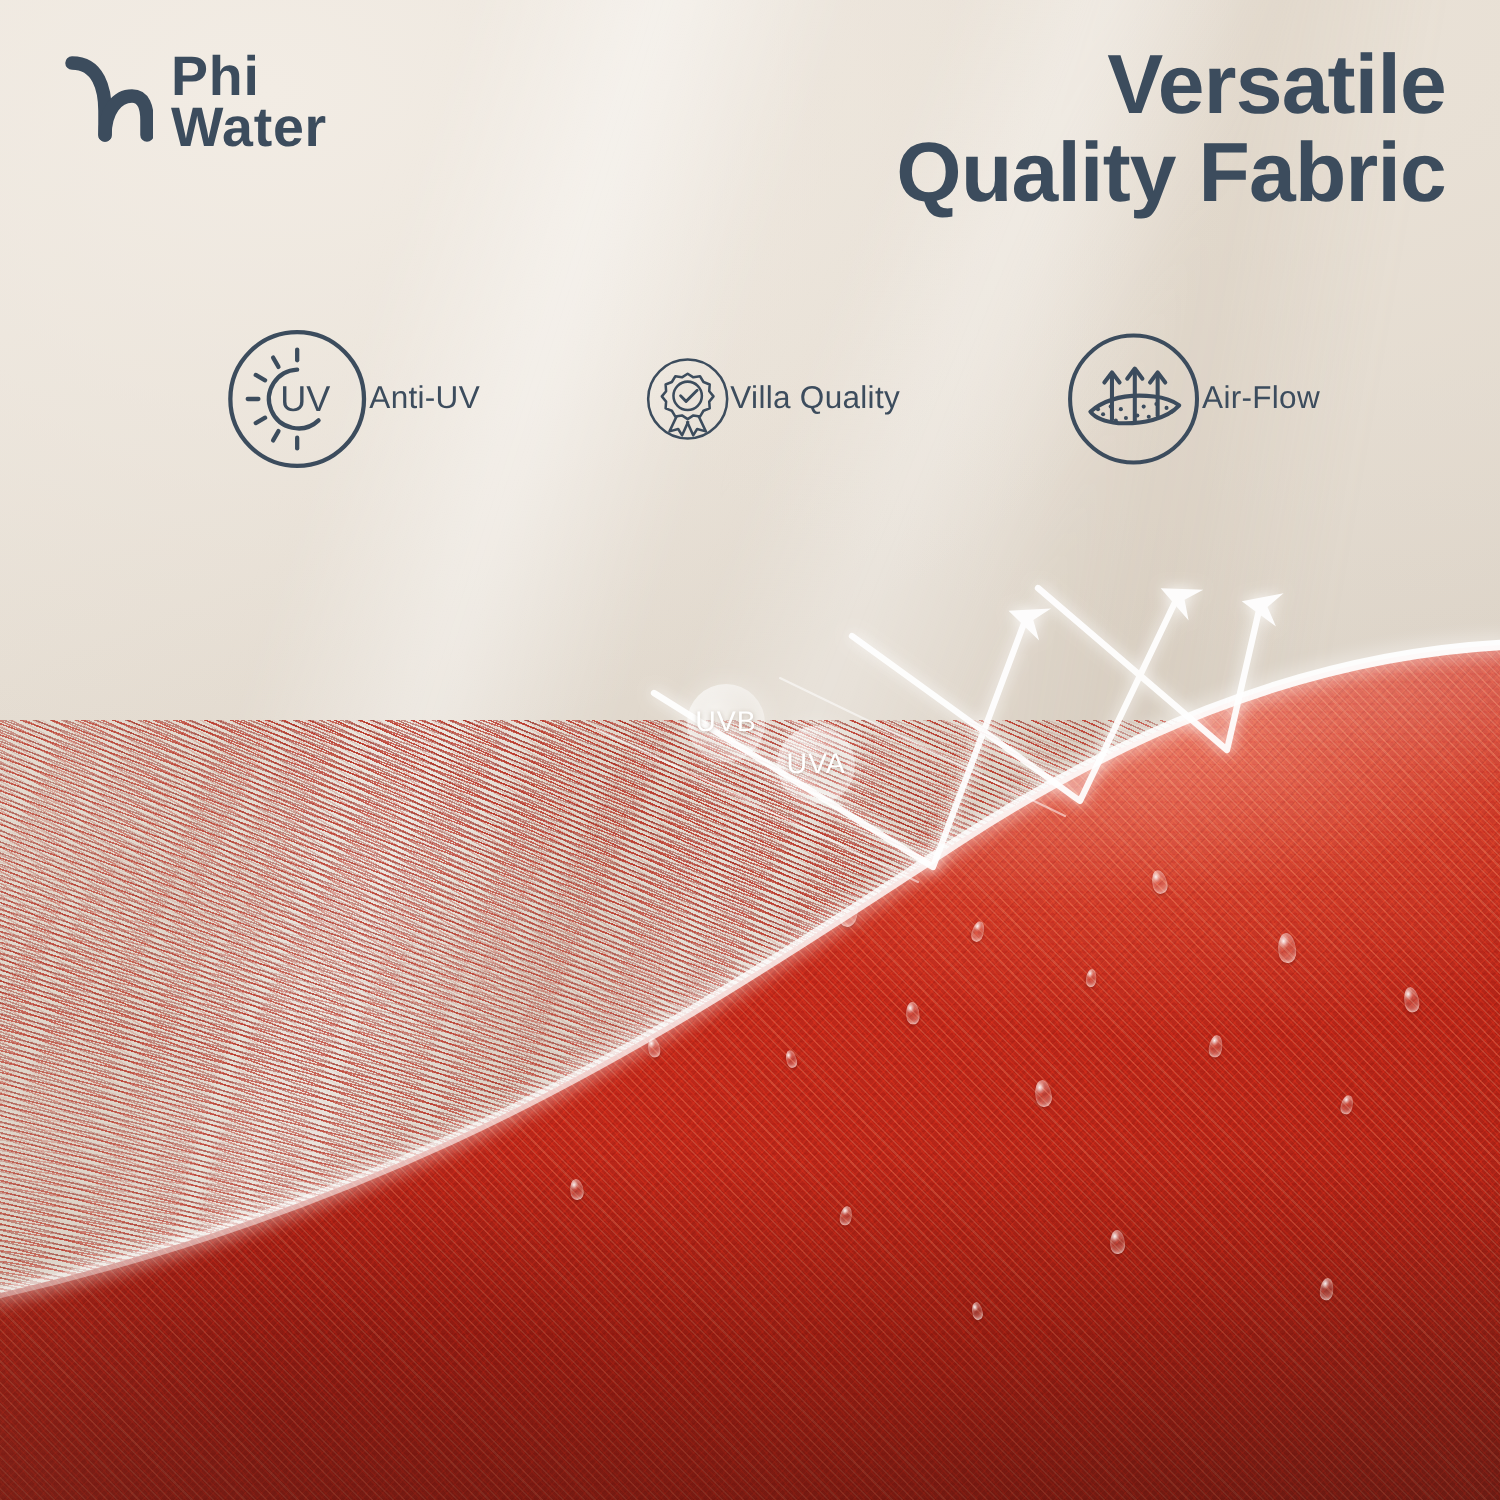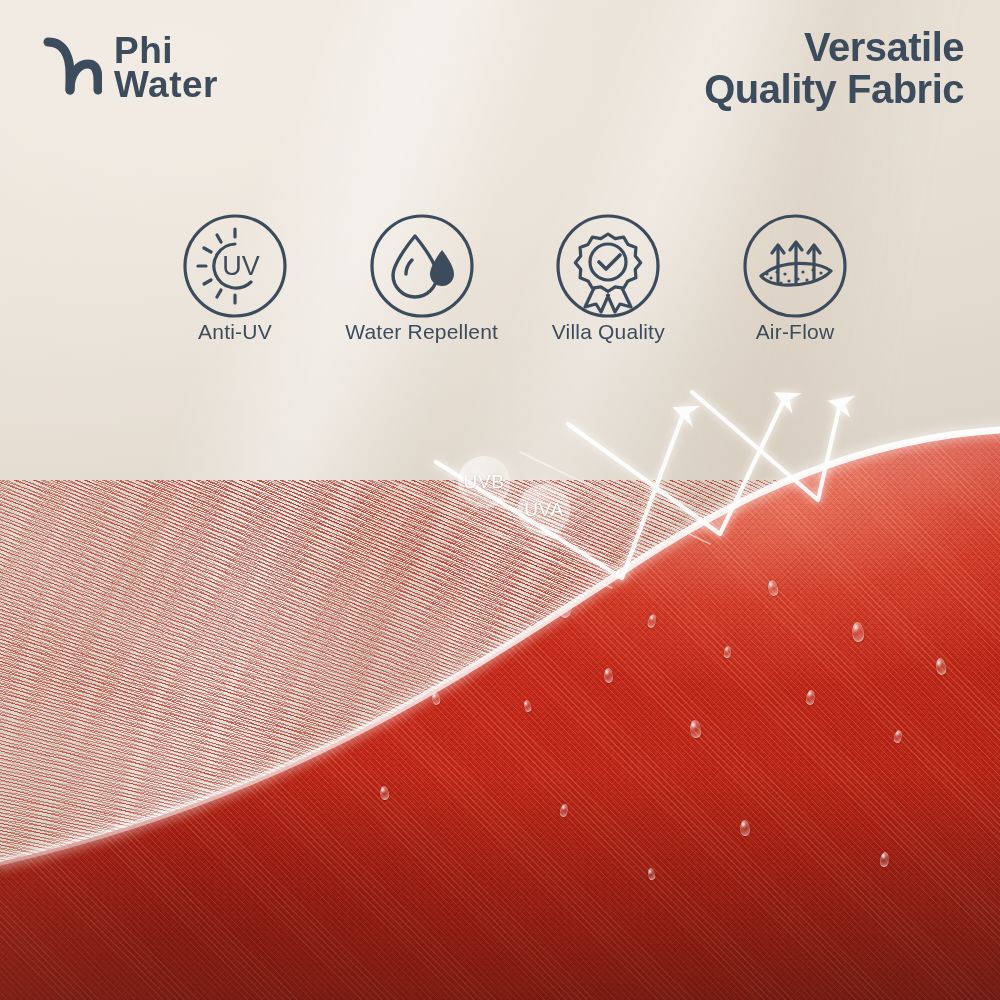--- a/index.html
+++ b/index.html
@@ -49,33 +49,33 @@
     line-height:0.92;
     letter-spacing:.5px;
   }
   .logo-word span{ display:block; }
 
   .headline{
     position:absolute; right:36px; top:26px;
     text-align:right;
     color:#3c4c5d;
     font-weight:bold;
-    font-size:40px;
+    font-size:56px;
     line-height:1.06;
     letter-spacing:-.5px;
   }
   .headline span{ display:block; white-space:nowrap; }
 
   
   .features{
     position:absolute; left:150px; top:212px;
     width:730px;
     display:flex; justify-content:space-between; align-items:flex-start;
   }
-  .feature{ width:170px; display:flex; flex-direction:column; align-items:center; }
+  .feature{ width:170px; display:flex; flex-direction:row; align-items:center; }
   .feature svg{ display:block; }
   .feature-label{
     color:#3c4c5d;
     font-size:21px;
     letter-spacing:.2px;
     white-space:nowrap;
   }
 
   
   .photo{ position:absolute; inset:0; }
@@ -279,29 +279,20 @@
           <line x1="17" y1="54" x2="25" y2="54"></line>
           <line x1="23" y1="72" x2="30" y2="68"></line>
           <line x1="36" y1="85" x2="40" y2="78"></line>
           <line x1="54" y1="91" x2="54" y2="83"></line>
         </g>
         <text x="60" y="63" text-anchor="middle" font-family="Liberation Sans, sans-serif" font-size="27" fill="#3c4c5d">UV</text>
       </svg>
       <div class="feature-label">Anti-UV</div>
     </div>
 
-    <div class="feature">
-      <svg width="108" height="108" viewBox="0 0 108 108">
-        <circle cx="54" cy="54" r="50" fill="none" stroke="#3c4c5d" stroke-width="3.2"></circle>
-        <path d="M47 24 C 47 24 25 50 25 63 A22 22 0 0 0 69 63 C 69 50 47 24 47 24 Z" fill="none" stroke="#3c4c5d" stroke-width="3.4" stroke-linejoin="round"></path>
-        <path d="M38 62 C 38 56 41 51 44 48" fill="none" stroke="#3c4c5d" stroke-width="3.4" stroke-linecap="round"></path>
-        <path d="M74 38 C 74 38 62 53 62 62 A12 12 0 0 0 86 62 C 86 53 74 38 74 38 Z" fill="#3c4c5d"></path>
-      </svg>
-      <div class="feature-label">Water Repellent</div>
-    </div>
 
     <div class="feature">
       <svg width="108" height="108" viewBox="0 0 108 108">
         <circle cx="54" cy="54" r="50" fill="none" stroke="#3c4c5d" stroke-width="3.2"></circle>
         <path d="M54 22 l7.2 4.6 8.4-1.4 4.4 7.3 7.9 3.1 -0.6 8.5 5.4 6.6 -5.4 6.6 0.6 8.5 -7.9 3.1 -4.4 7.3 -8.4-1.4 -7.2 4.6 -7.2-4.6 -8.4 1.4 -4.4-7.3 -7.9-3.1 0.6-8.5 -5.4-6.6 5.4-6.6 -0.6-8.5 7.9-3.1 4.4-7.3 8.4 1.4 Z" fill="none" stroke="#3c4c5d" stroke-width="3.2" stroke-linejoin="round"></path>
         <circle cx="54" cy="50" r="18" fill="none" stroke="#3c4c5d" stroke-width="3.2"></circle>
         <path d="M45 50 l7 7 14-14" fill="none" stroke="#3c4c5d" stroke-width="3.6" stroke-linecap="round" stroke-linejoin="round"></path>
         <path d="M40 76 L31 95 L42 92 L47 100 L55 82" fill="none" stroke="#3c4c5d" stroke-width="3.2" stroke-linejoin="round"></path>
         <path d="M68 76 L77 95 L66 92 L61 100 L53 82" fill="none" stroke="#3c4c5d" stroke-width="3.2" stroke-linejoin="round"></path>
       </svg>

